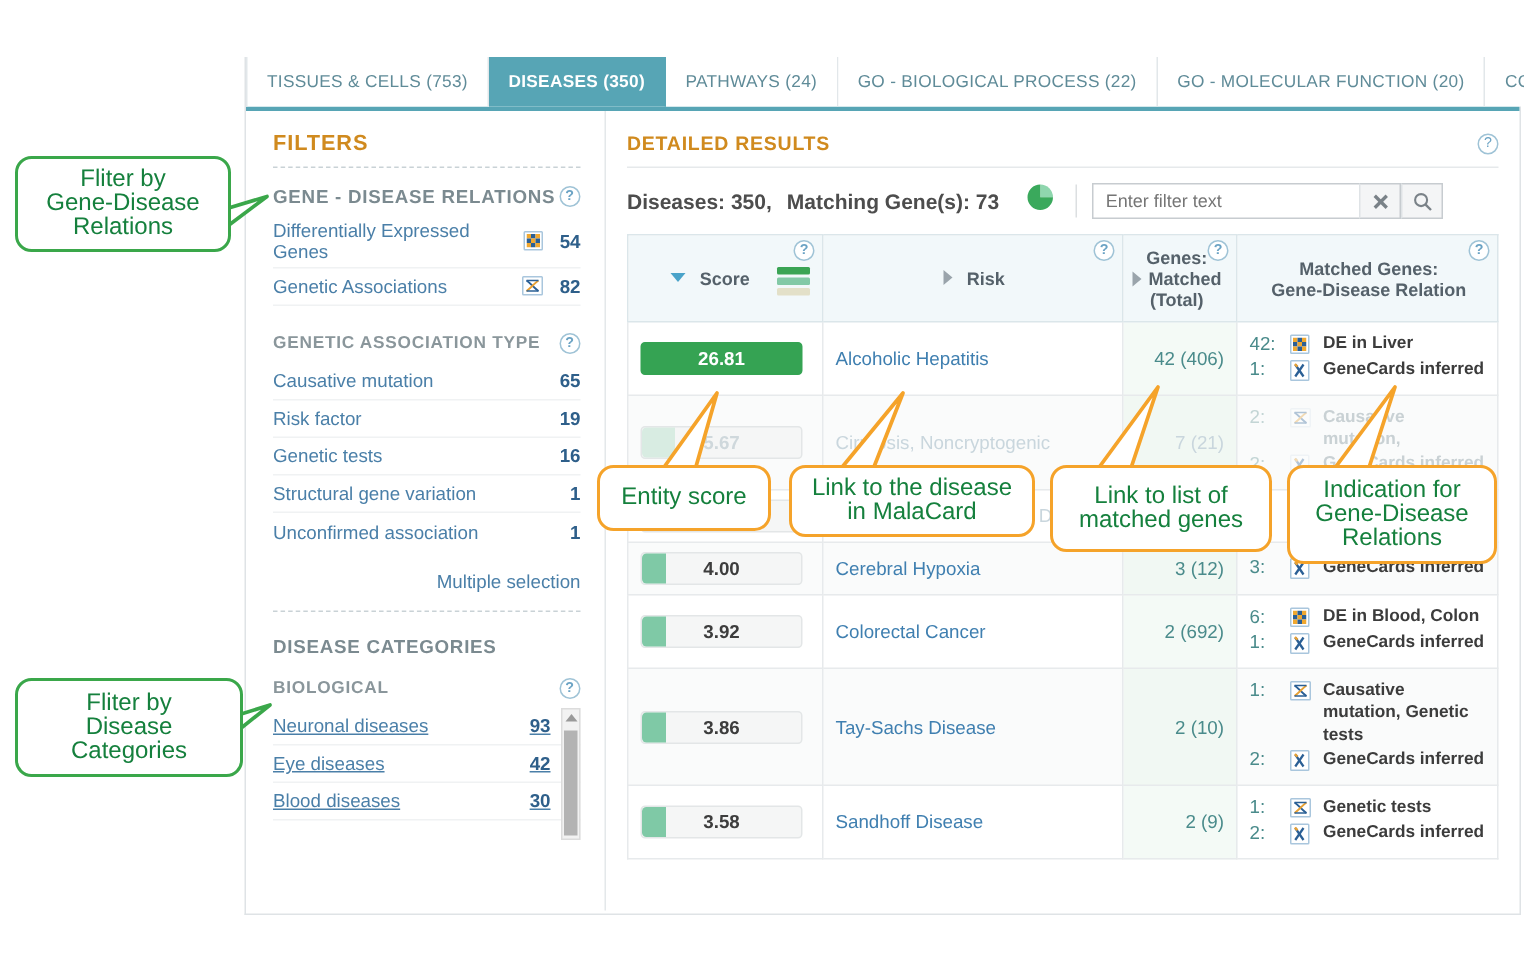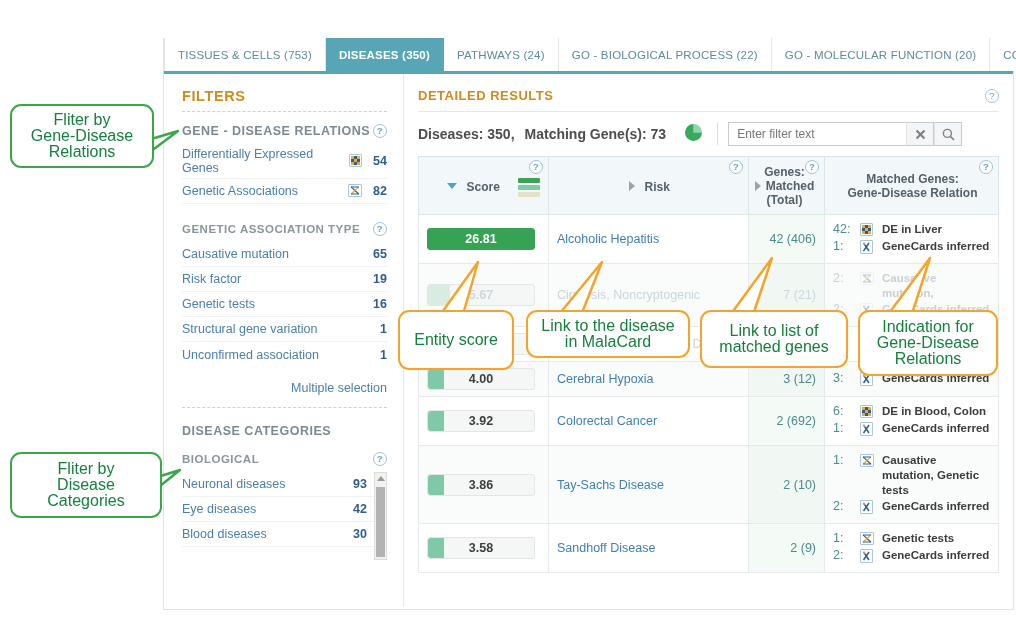--- a/index.html
+++ b/index.html
@@ -97,21 +97,21 @@
   }
   .scrollbar .up {
     width: 0; height: 0; margin: 3px auto 0 auto;
     border-left: 4px solid transparent; border-right: 4px solid transparent;
     border-bottom: 5px solid #9a9a9a;
   }
   .scrollbar .thumb {
     position: absolute; left: 1px; top: 14px; width: 9px; height: 70px;
     background: #b3b3b3;
   }
-  .cat-list .frow { padding-right: 20px; }
+  .cat-list .frow { padding-right: 20px; text-decoration: underline; }
   .mini-box { border: 1px solid #a9c6dd; background: #fff; padding: 1px; border-radius: 1px;
               display: inline-flex; align-items: center; justify-content: center; }
 
   
   .det-title { font-size: 13px; font-weight: bold; color: #d08a1e; letter-spacing: .5px; }
   .det-head { display: flex; align-items: center; justify-content: space-between; }
   .hr { border-bottom: 1px solid #e6e9eb; margin: 8px 0 0 0; }
   .summary-row { display: flex; align-items: center; height: 44px; }
   .summary-txt { font-size: 14px; font-weight: bold; color: #4d4d4d; }
   .pie { margin-left: 18px; cursor: pointer; }
@@ -660,21 +660,21 @@
   <div class="callout" style="left:10px;top:104px;width:144px;height:64px">
     <span style="white-space:pre-line">Fliter by
 Gene-Disease
 Relations</span>
   </div>
   <div class="callout" style="left:10px;top:452px;width:152px;height:66px">
     <span style="white-space:pre-line">Fliter by
 Disease
 Categories</span>
   </div>
-  <div class="callout orange" style="left:398px;top:310px;width:116px;height:60px">
+  <div class="callout orange" style="left:398px;top:310px;width:116px;height:44px">
     <span style="white-space:pre-line">Entity score</span>
   </div>
   <div class="callout orange" style="left:526px;top:310px;width:164px;height:48px">
     <span style="white-space:pre-line">Link to the disease
 in MalaCard</span>
   </div>
   <div class="callout orange" style="left:700px;top:310px;width:148px;height:58px">
     <span style="white-space:pre-line">Link to list of
 matched genes</span>
   </div>

